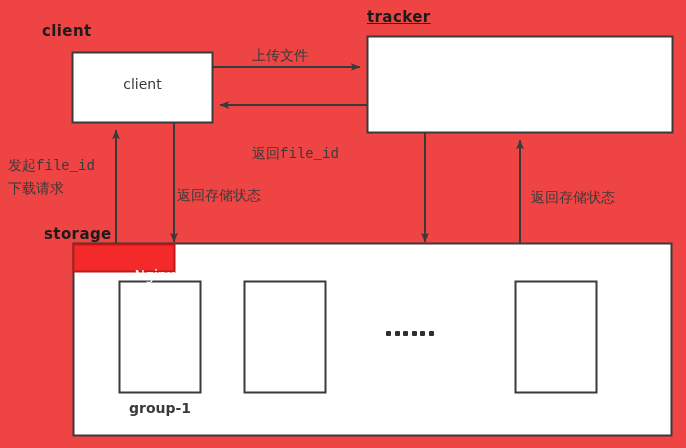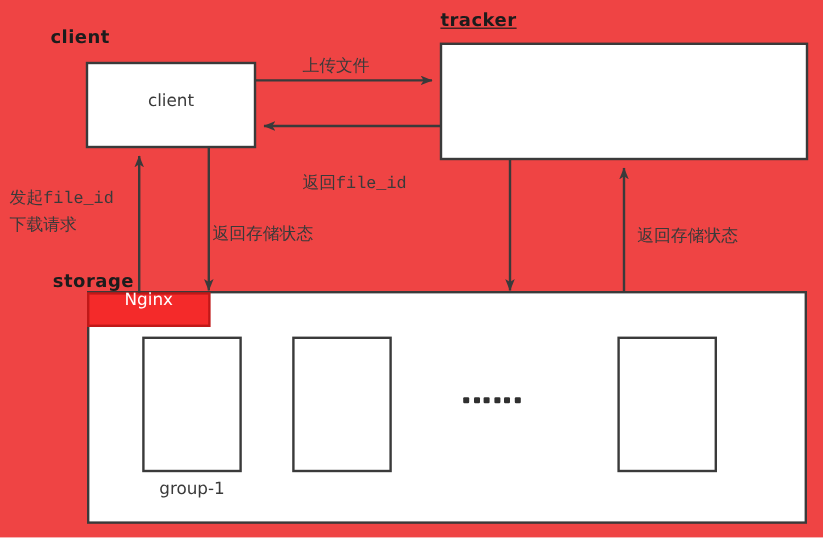--- a/index.html
+++ b/index.html
@@ -47,24 +47,24 @@
     color: #3a3a3a;
     font-size: 14px;
     white-space: pre;
     text-align: center;
   }
   .nginx-label {
     position: absolute;
     color: #ffffff;
     font-size: 14px;
     white-space: pre;
-    text-align: center;
+    text-align: right;
     width: 102px;
     left: 73px;
-    top: 242px;
+    top: 267px;
   }
   .ellipsis-dots {
     position: absolute;
     left: 386px;
     top: 326px;
     width: 48px;
     height: 14px;
     display: flex;
     justify-content: space-between;
     align-items: center;
@@ -126,21 +126,21 @@
   <div class="lbl-bold" style="left:42px; top:22px;">client</div>
 
   <div class="lbl-bold" style="left:367px; top:8px;text-decoration:underline;">tracker</div>
 
   <div class="lbl-bold" style="left:7px; top:225px;margin-left:37px;">storage</div>
 
   <div class="box-label" style="left:72px; top:76px; width:141px;">client</div>
 
   <div class="nginx-label">Nginx</div>
 
-  <div class="box-label" style="left:110px; top:400px; width:100px;">group-1</div>
+  <div class="box-label" style="left:110px; top:400px; width:100px;font-weight:bold;">group-1</div>
 
 
 
   <div class="ellipsis-dots">
     <i></i>
       <i></i>
       <i></i>
       <i></i>
       <i></i>
       <i></i>

